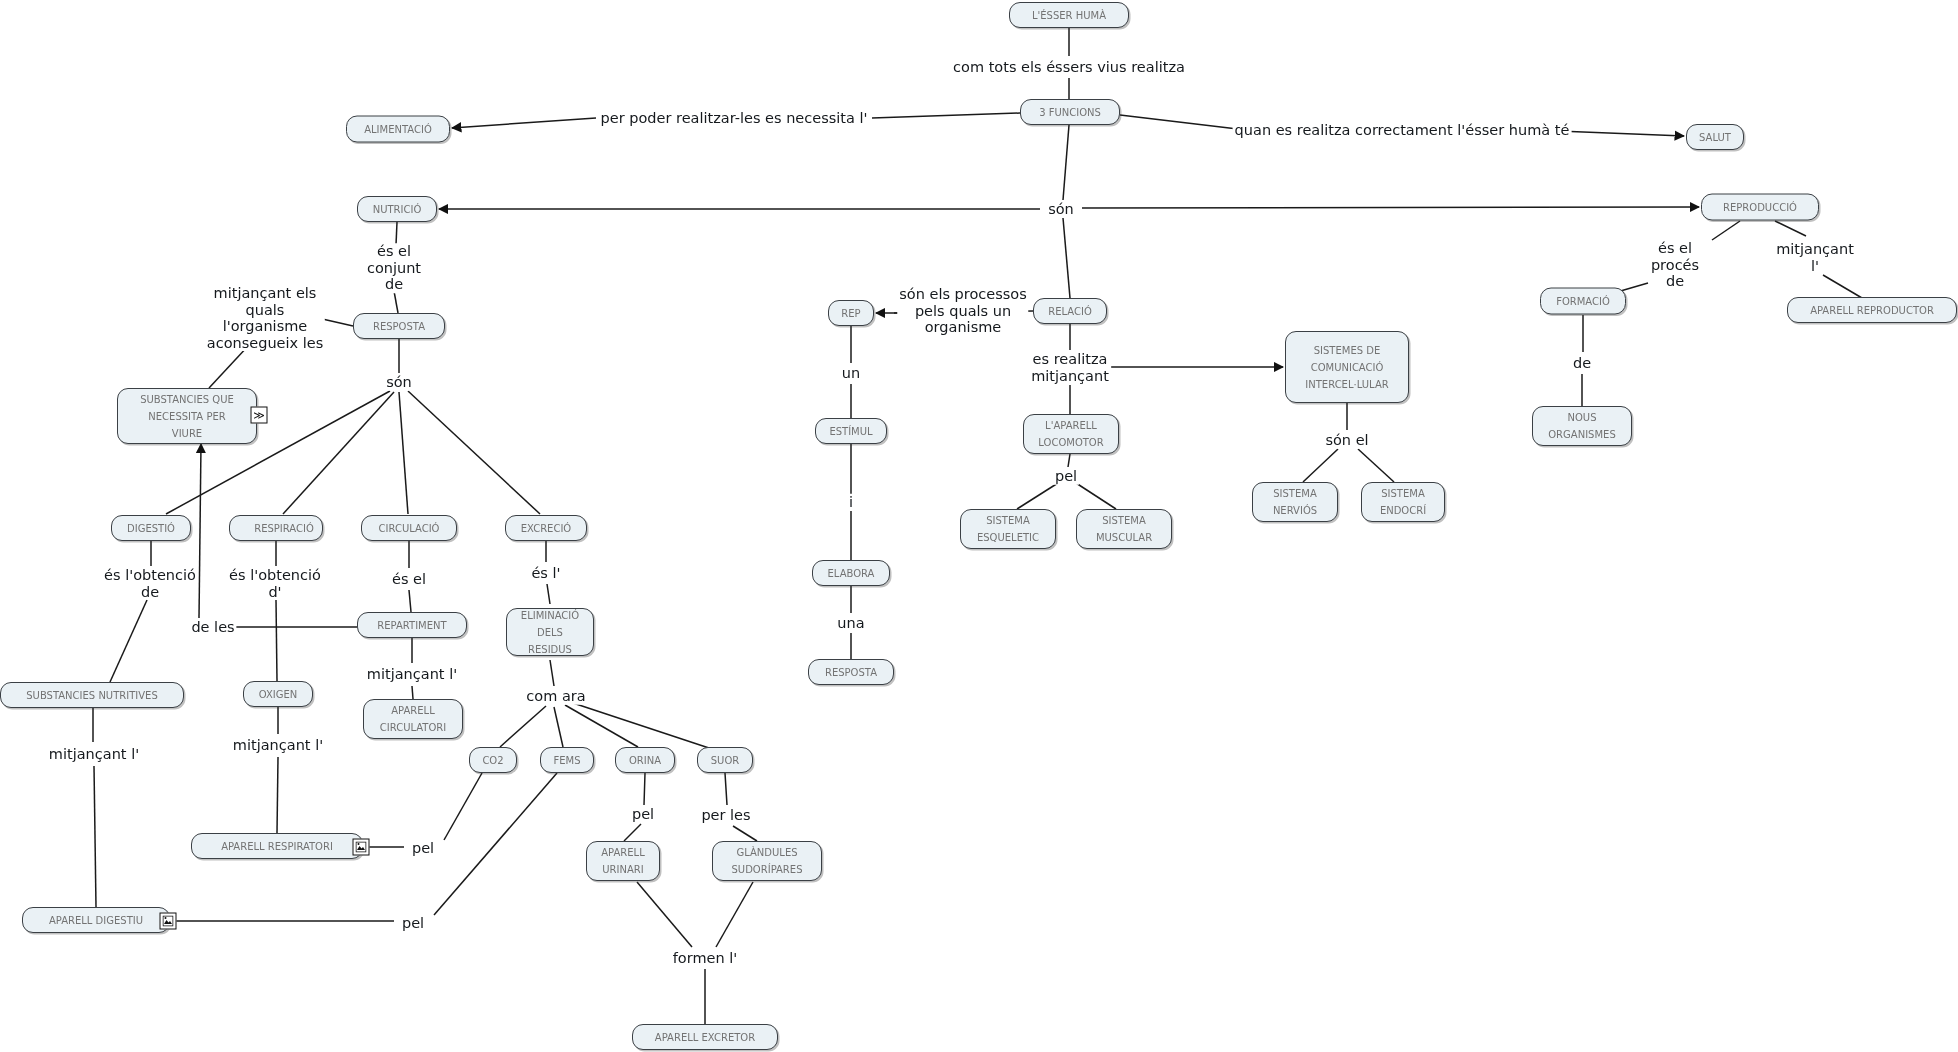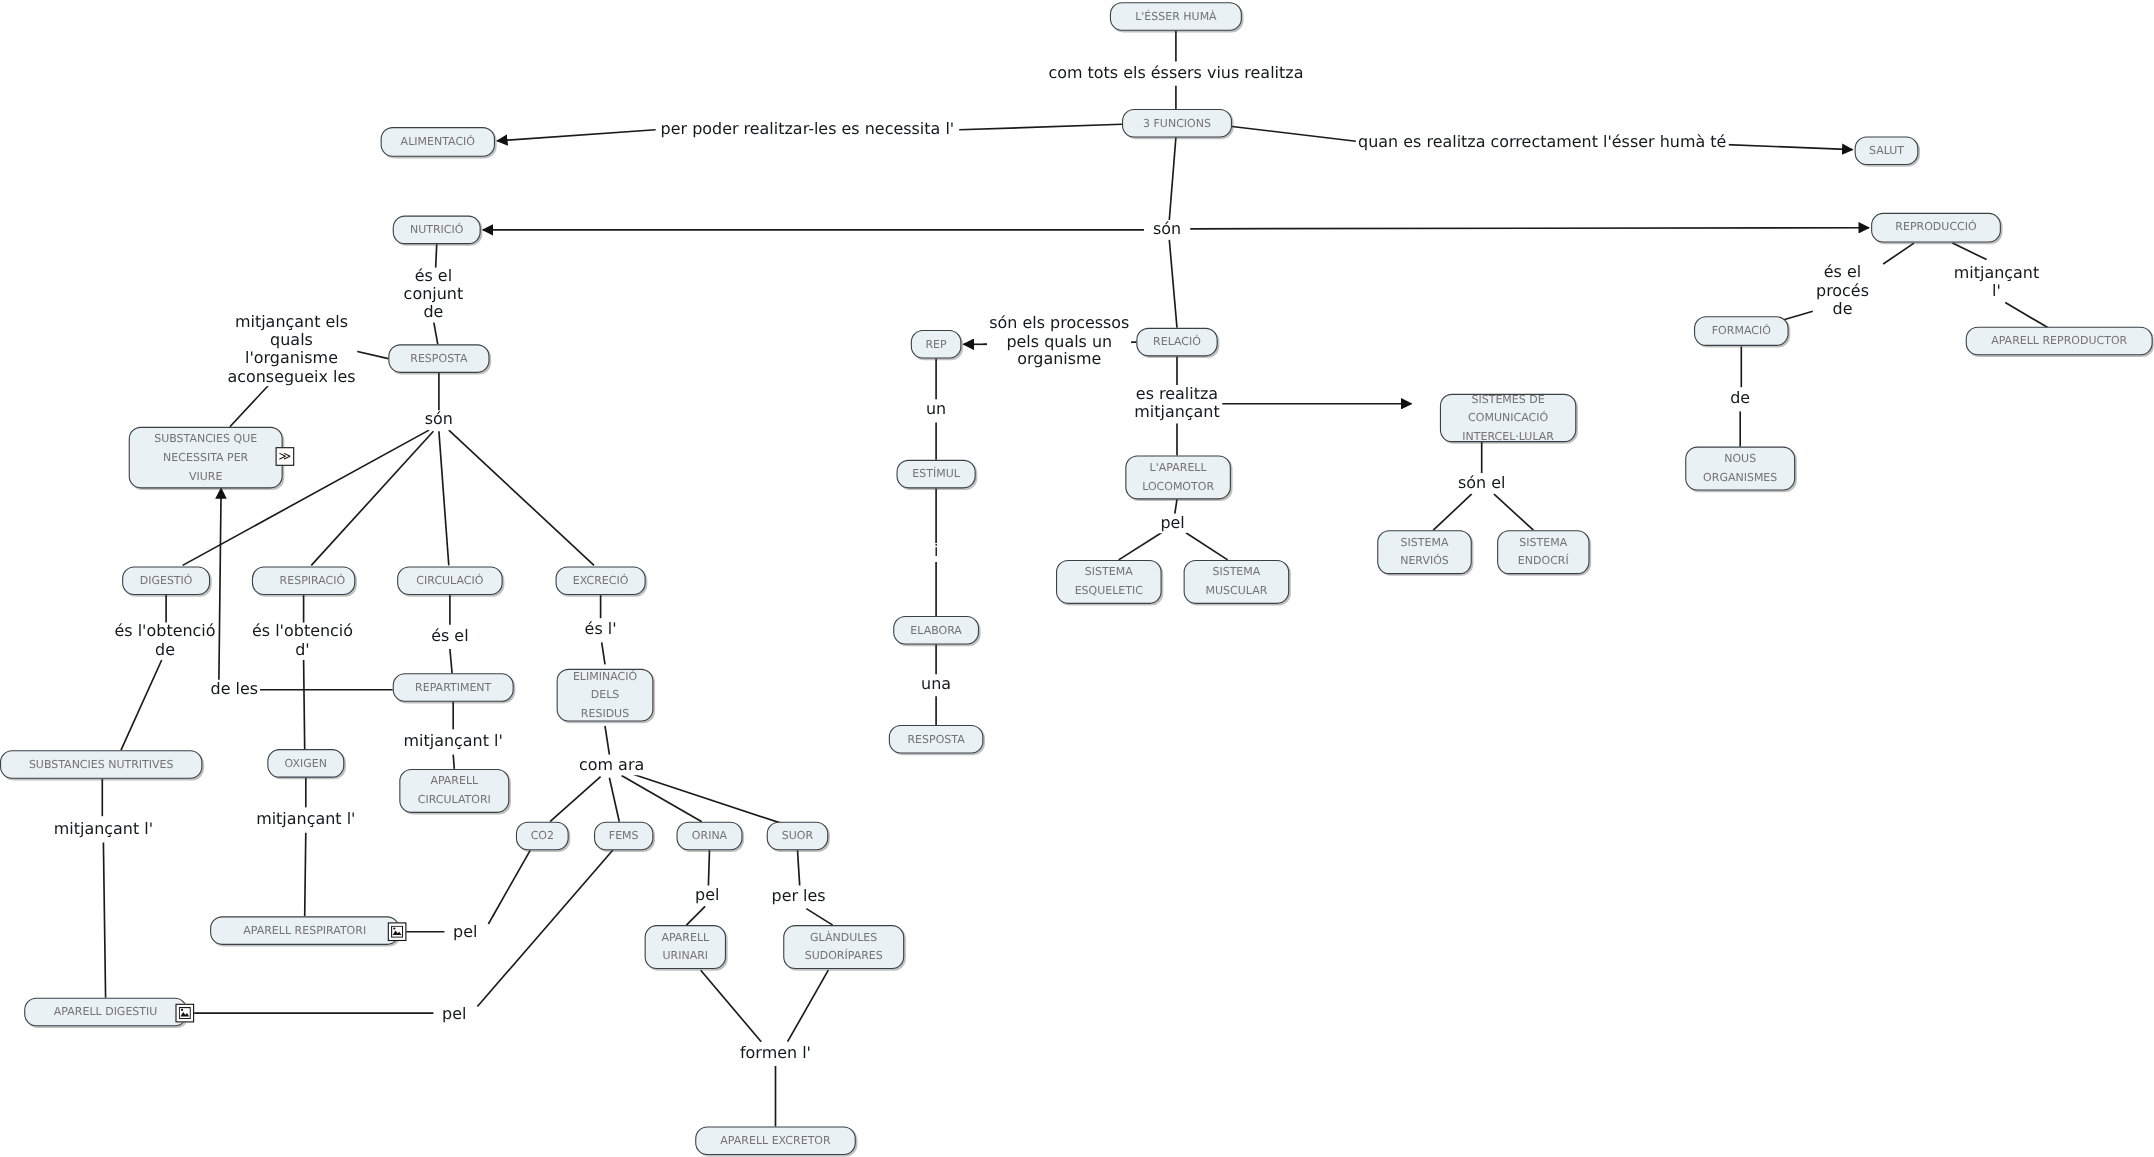--- a/index.html
+++ b/index.html
@@ -191,21 +191,21 @@
   <div class="node" style="left:399px;top:326px;width:92px;height:26px;">RESPOSTA</div>
   <div class="node" style="left:1583px;top:301px;width:86px;height:27px;">FORMACIÓ</div>
   <div class="node" style="left:1872px;top:310px;width:170px;height:26px;">APARELL REPRODUCTOR</div>
   <div class="node" style="left:1582px;top:426px;width:100px;height:40px;">NOUS
 ORGANISMES</div>
   <div class="node" style="left:187px;top:416px;width:140px;height:56px;">SUBSTANCIES QUE
 NECESSITA PER
 VIURE</div>
   <div class="node" style="left:851px;top:313px;width:46px;height:26px;">REP</div>
   <div class="node" style="left:1070px;top:311px;width:74px;height:26px;">RELACIÓ</div>
-  <div class="node" style="left:1347px;top:380px;width:124px;height:44px;margin-left:24px;">SISTEMES DE
+  <div class="node" style="left:1347px;top:367px;width:124px;height:72px;">SISTEMES DE
 COMUNICACIÓ
 INTERCEL·LULAR</div>
   <div class="node" style="left:851px;top:431px;width:72px;height:26px;">ESTÍMUL</div>
   <div class="node" style="left:1071px;top:434px;width:96px;height:40px;">L'APARELL
 LOCOMOTOR</div>
   <div class="node" style="left:151px;top:528px;width:80px;height:26px;">DIGESTIÓ</div>
   <div class="node" style="left:276px;top:528px;width:94px;height:26px;padding-left:25px;">RESPIRACIÓ</div>
   <div class="node" style="left:409px;top:528px;width:96px;height:26px;">CIRCULACIÓ</div>
   <div class="node" style="left:546px;top:528px;width:82px;height:26px;">EXCRECIÓ</div>
   <div class="node" style="left:1295px;top:502px;width:86px;height:40px;">SISTEMA

